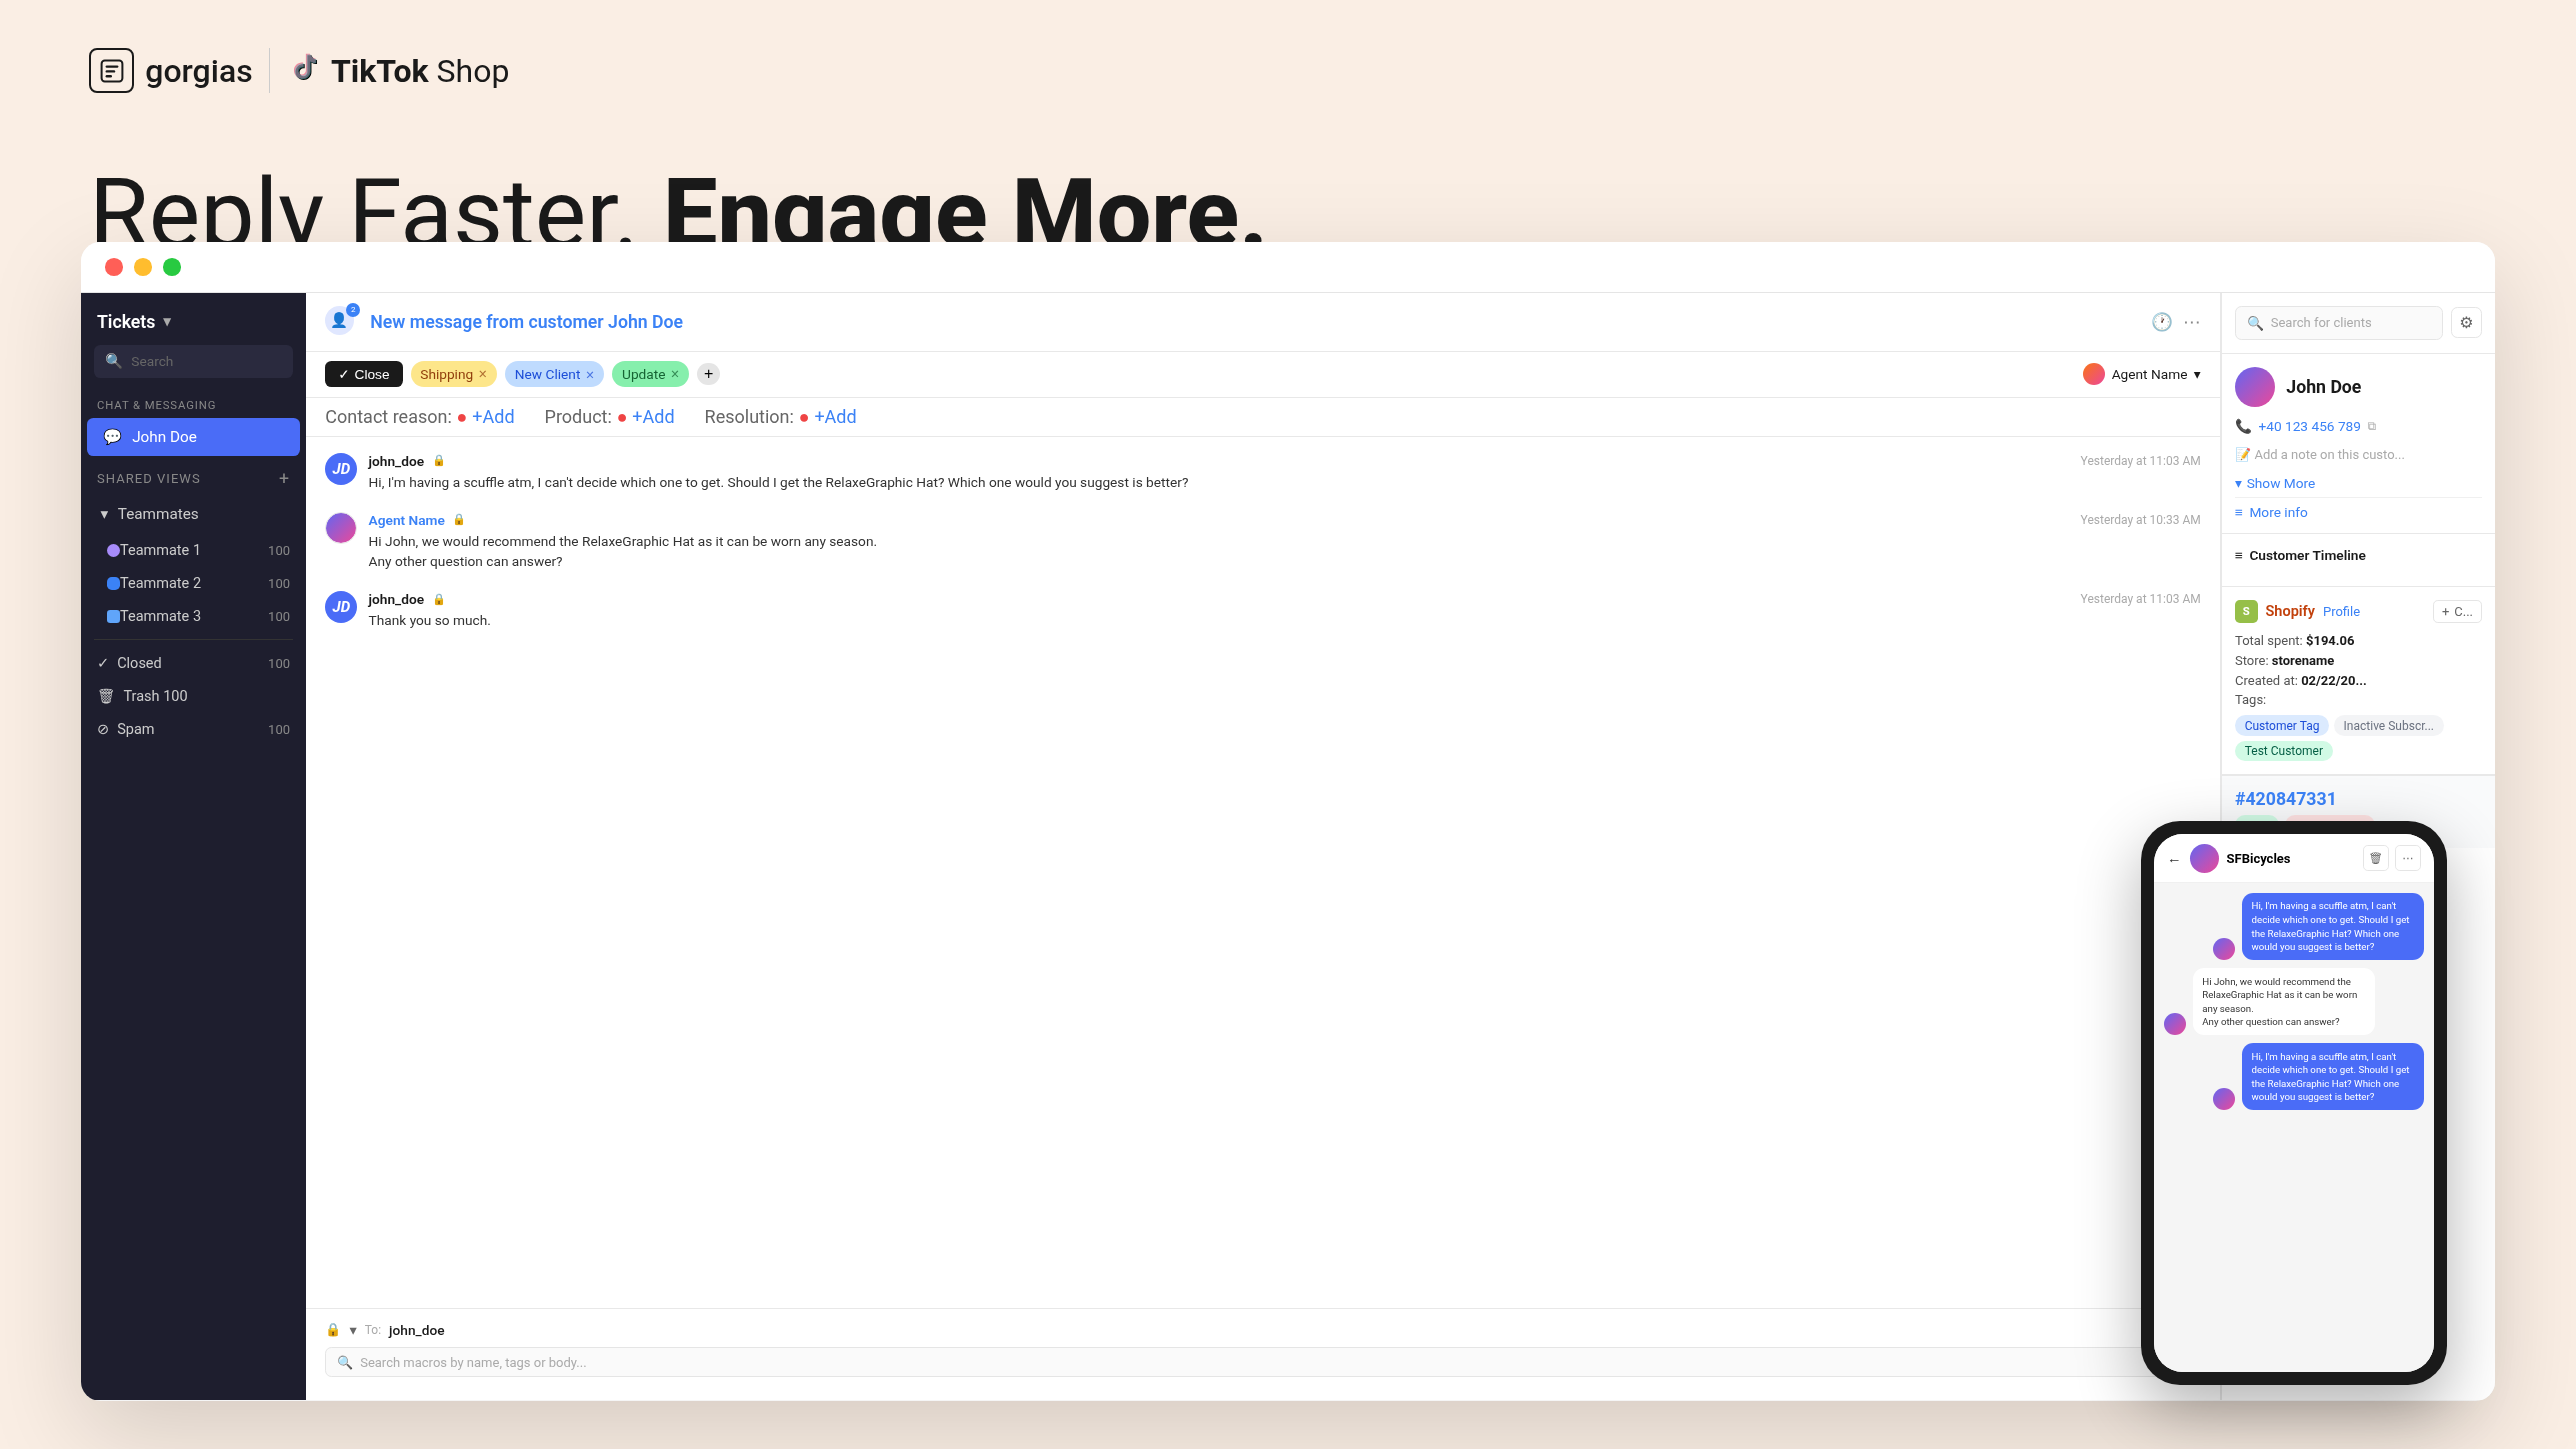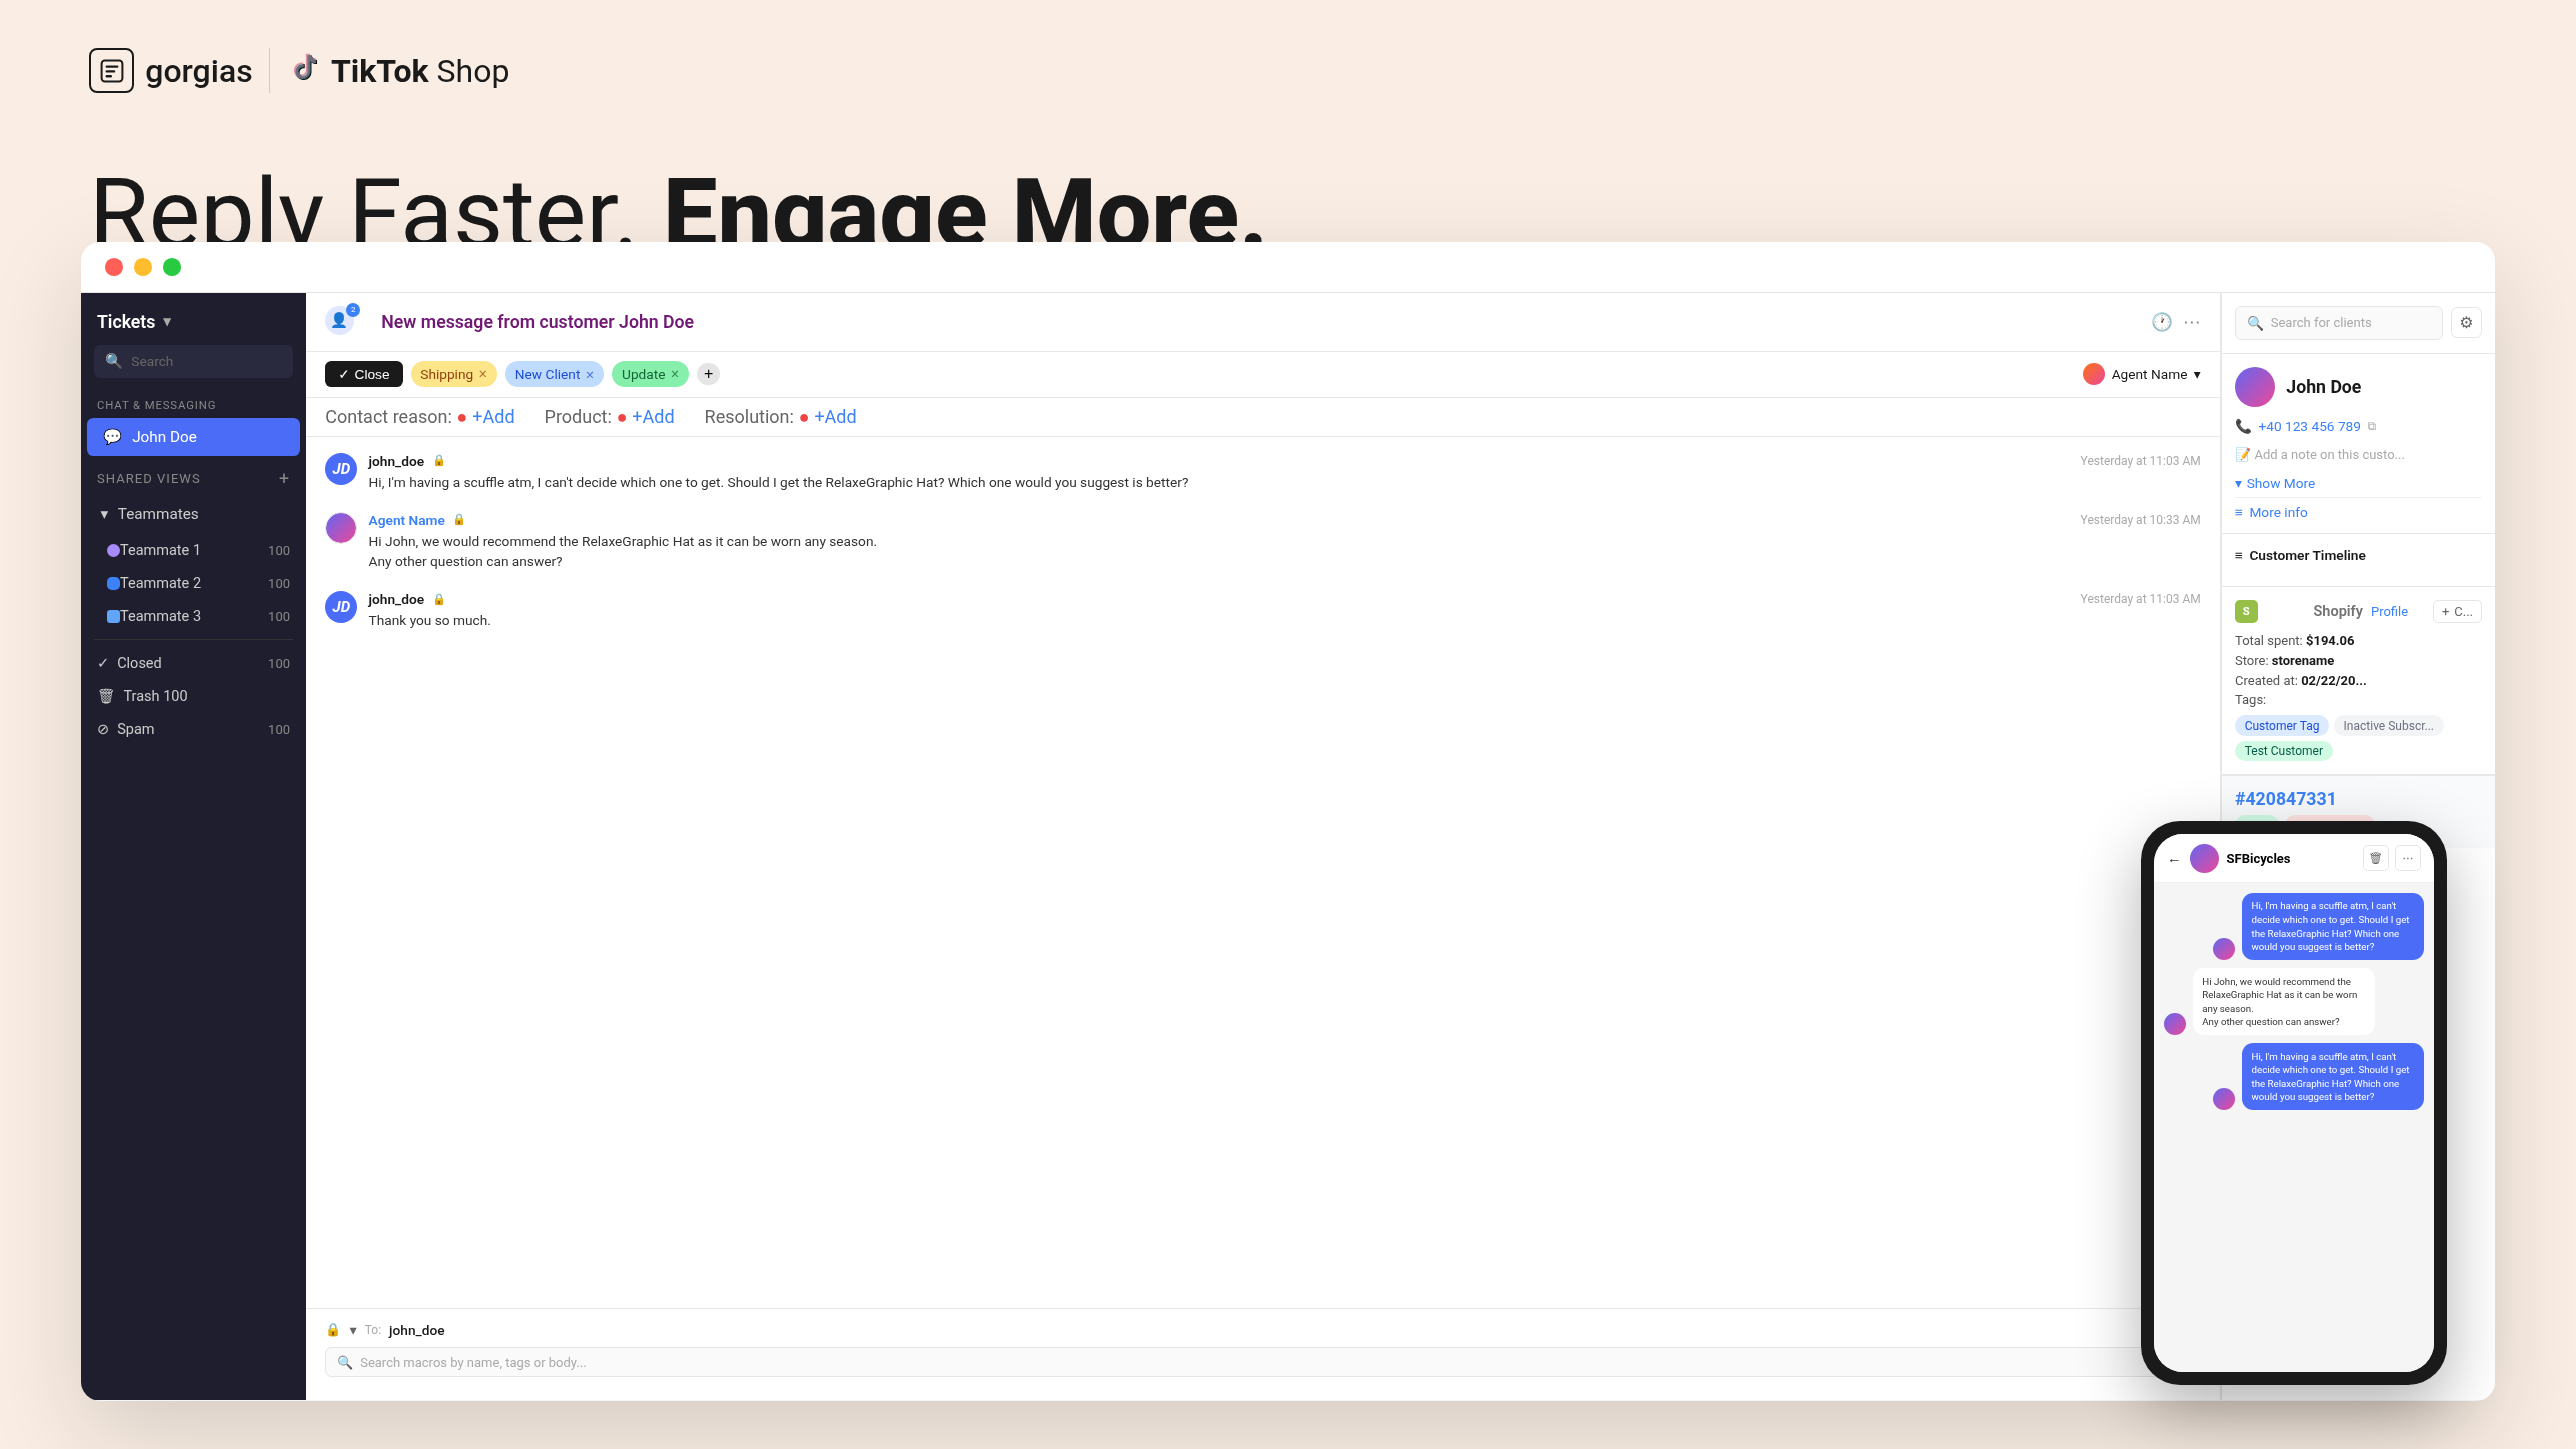--- a/index.html
+++ b/index.html
@@ -199,22 +199,21 @@
     .ticket-header {
       padding: 13px 19.3px;
       border-bottom: 0.8px solid #e8e8e8;
       display: flex;
       align-items: center;
       justify-content: space-between;
     }
     .ticket-title {
       font-size: 17.7px;
       font-weight: 600;
-      color: #701a75;
-      margin-left: 11px;
+      color: #3b82f6;
     }
     .ticket-actions { display: flex; align-items: center; gap: 9.7px; }
     .ticket-action-icon { font-size: 17.7px; color: #888; cursor: pointer; }
 
     .ticket-tags {
       padding: 9.7px 19.3px;
       border-bottom: 0.8px solid #e8e8e8;
       display: flex;
       align-items: center;
       gap: 8px;
@@ -493,22 +492,21 @@
       display: flex;
       align-items: center;
       justify-content: center;
       color: #fff;
       font-size: 11.3px;
       font-weight: 700;
     }
     .shopify-name {
       font-size: 14.5px;
       font-weight: 600;
-      color: #737373;
-      margin-left: 48px;
+      color: #c2410c;
     }
     .shopify-profile-link {
       font-size: 13px;
       color: #3b82f6;
       cursor: pointer;
     }
     .shopify-add-btn {
       margin-left: auto;
       display: flex;
       align-items: center;

